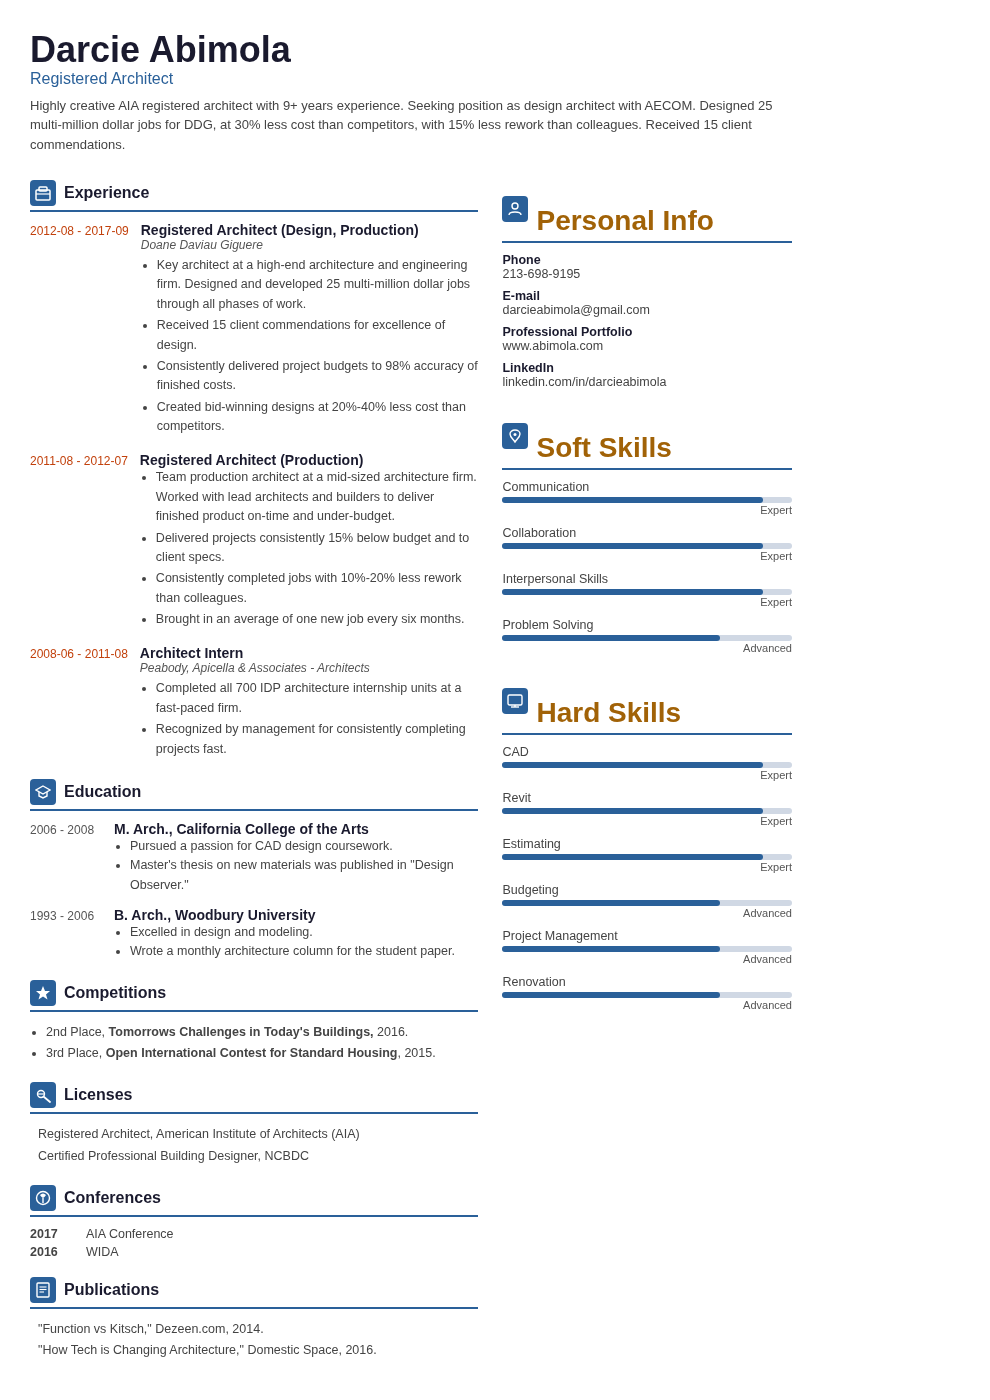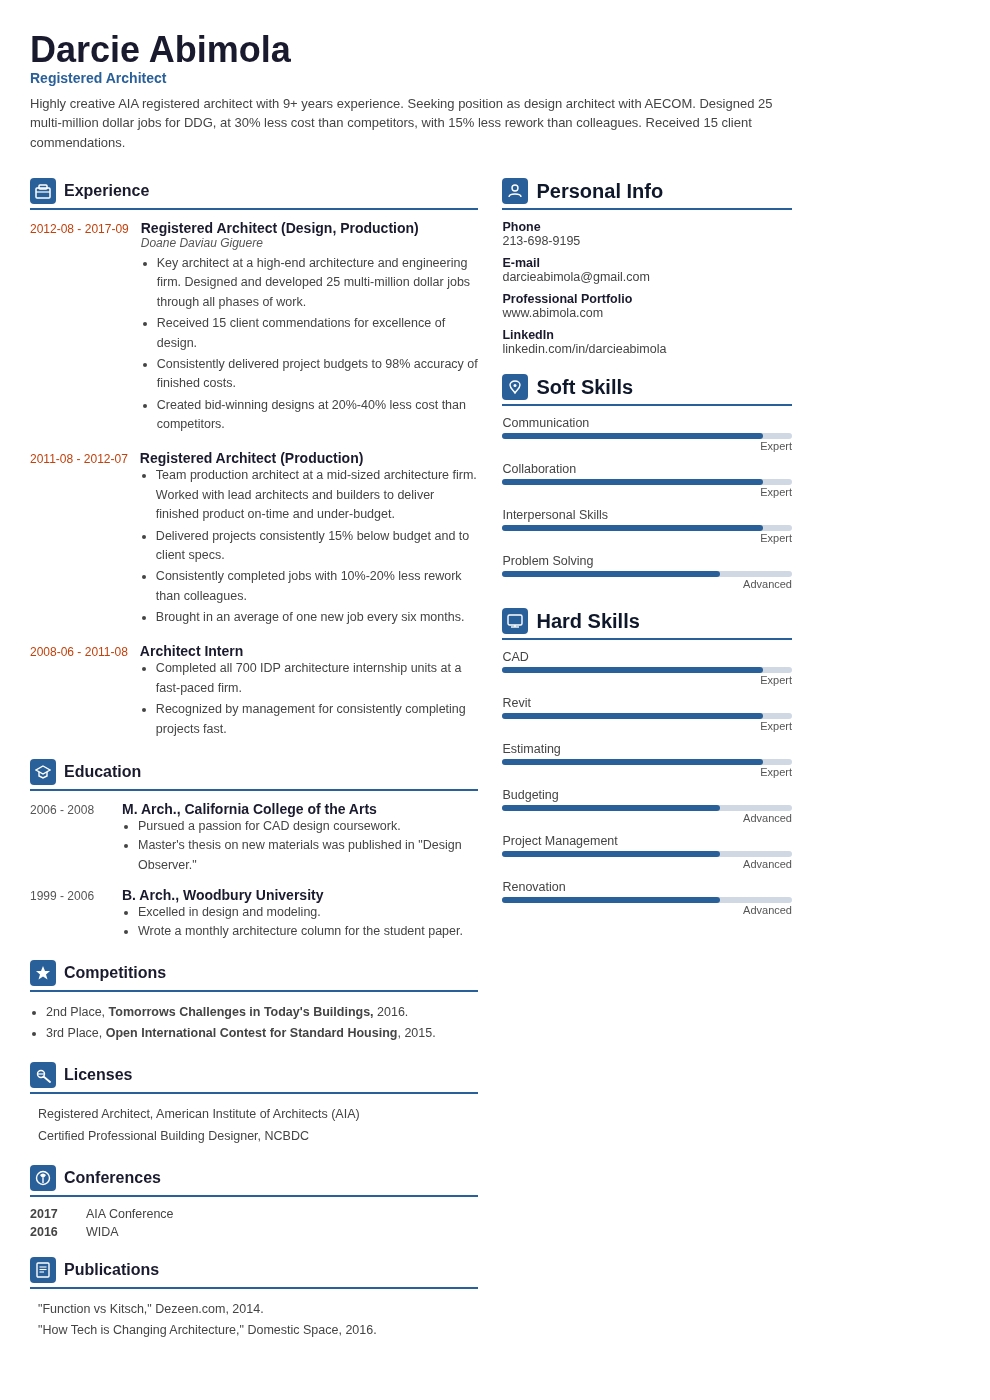--- a/index.html
+++ b/index.html
@@ -20,23 +20,23 @@
     .header {
       margin-bottom: 16px;
     }
     .header h1 {
       font-size: 36px;
       font-weight: 900;
       color: #1a1a2e;
       line-height: 1.1;
     }
     .header .subtitle {
-      font-size: 14px;
+      font-size: 16px;
       color: #2a6099;
-      font-weight: 700;
+      font-weight: 400;
       margin-bottom: 8px;
     }
     .header .summary {
       font-size: 13px;
       color: #444;
       line-height: 1.5;
     }
     .columns {
       display: flex;
       gap: 24px;
@@ -107,21 +107,21 @@
       padding-left: 16px;
       font-size: 12.5px;
       color: #444;
       line-height: 1.55;
     }
     .exp-content ul li {
       margin-bottom: 2px;
     }
     .edu-item {
       display: flex;
-      gap: 20px;
+      gap: 12px;
       margin-bottom: 12px;
     }
     .edu-dates {
       font-size: 12px;
       color: #555;
       white-space: nowrap;
       min-width: 72px;
       padding-top: 2px;
     }
     .edu-content h3 {
@@ -206,23 +206,24 @@
     .right-section-header {
       display: flex;
       align-items: center;
       gap: 8px;
       border-bottom: 2px solid #2a6099;
       padding-bottom: 4px;
       margin-bottom: 10px;
       margin-top: 14px;
     }
     .right-section-header h2 {
-      font-size: 20px;
+      font-size: 28px;
       font-weight: 800;
-      color: #0f172a;
+      color: #a16207;
+      margin-top: 25px;
     }
     .right-section-header .icon {
       width: 26px;
       height: 26px;
       background: #2a6099;
       border-radius: 4px;
       display: flex;
       align-items: center;
       justify-content: center;
       color: white;
@@ -289,20 +290,21 @@
               </ul>
             </div>
           </div>
 
           <div class="exp-item">
             <div class="exp-dates">
               <span>2008-06 - 2011-08</span>
             </div>
             <div class="exp-content">
               <h3>Architect Intern</h3>
+              <div class="company">Peabody, Apicella &amp; Associates - Architects</div>
               <ul>
                 <li>Completed all 700 IDP architecture internship units at a fast-paced firm.</li>
                 <li>Recognized by management for consistently completing projects fast.</li>
               </ul>
             </div>
           </div>
         </div>
       </div>
 
       <div class="section">
@@ -323,21 +325,21 @@
             <div class="edu-content">
               <h3>M. Arch., California College of the Arts</h3>
               <ul>
                 <li>Pursued a passion for CAD design coursework.</li>
                 <li>Master's thesis on new materials was published in "Design Observer."</li>
               </ul>
             </div>
           </div>
           <div class="edu-item">
             <div class="edu-dates">
-              <span>1999 - 2006</span>
+              <span>1993 - 2006</span>
             </div>
             <div class="edu-content">
               <h3>B. Arch., Woodbury University</h3>
               <ul>
                 <li>Excelled in design and modeling.</li>
                 <li>Wrote a monthly architecture column for the student paper.</li>
               </ul>
             </div>
           </div>
         </div>

